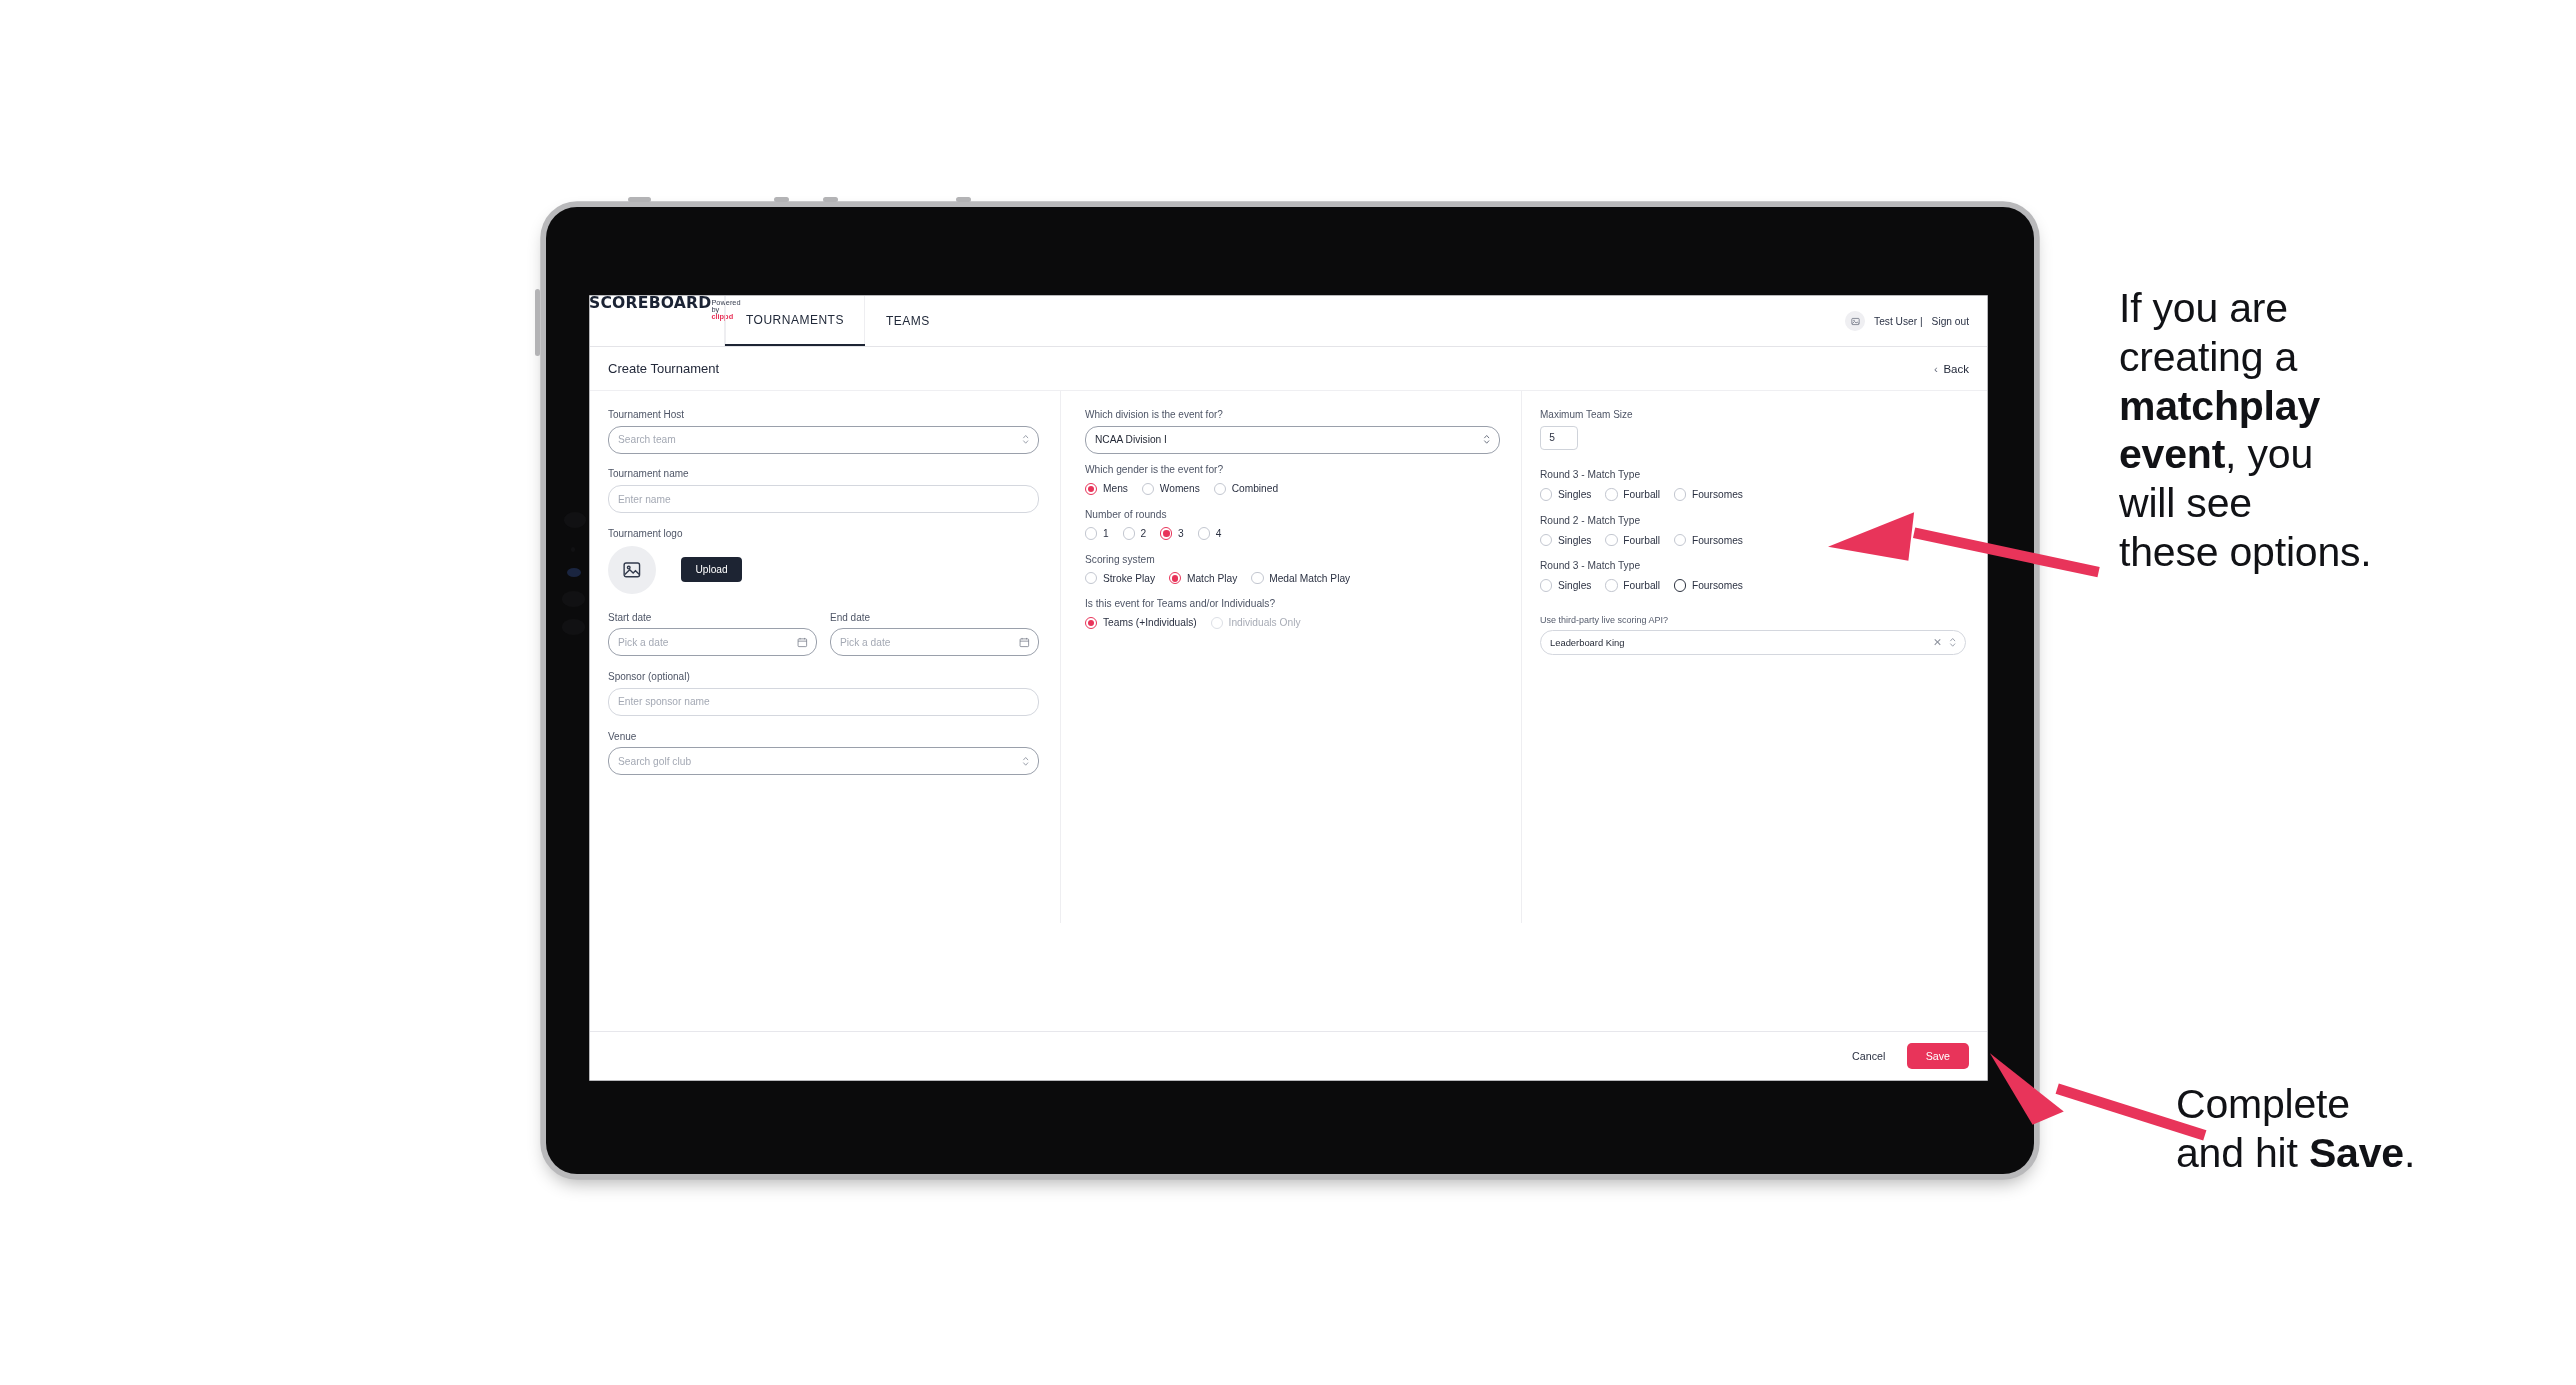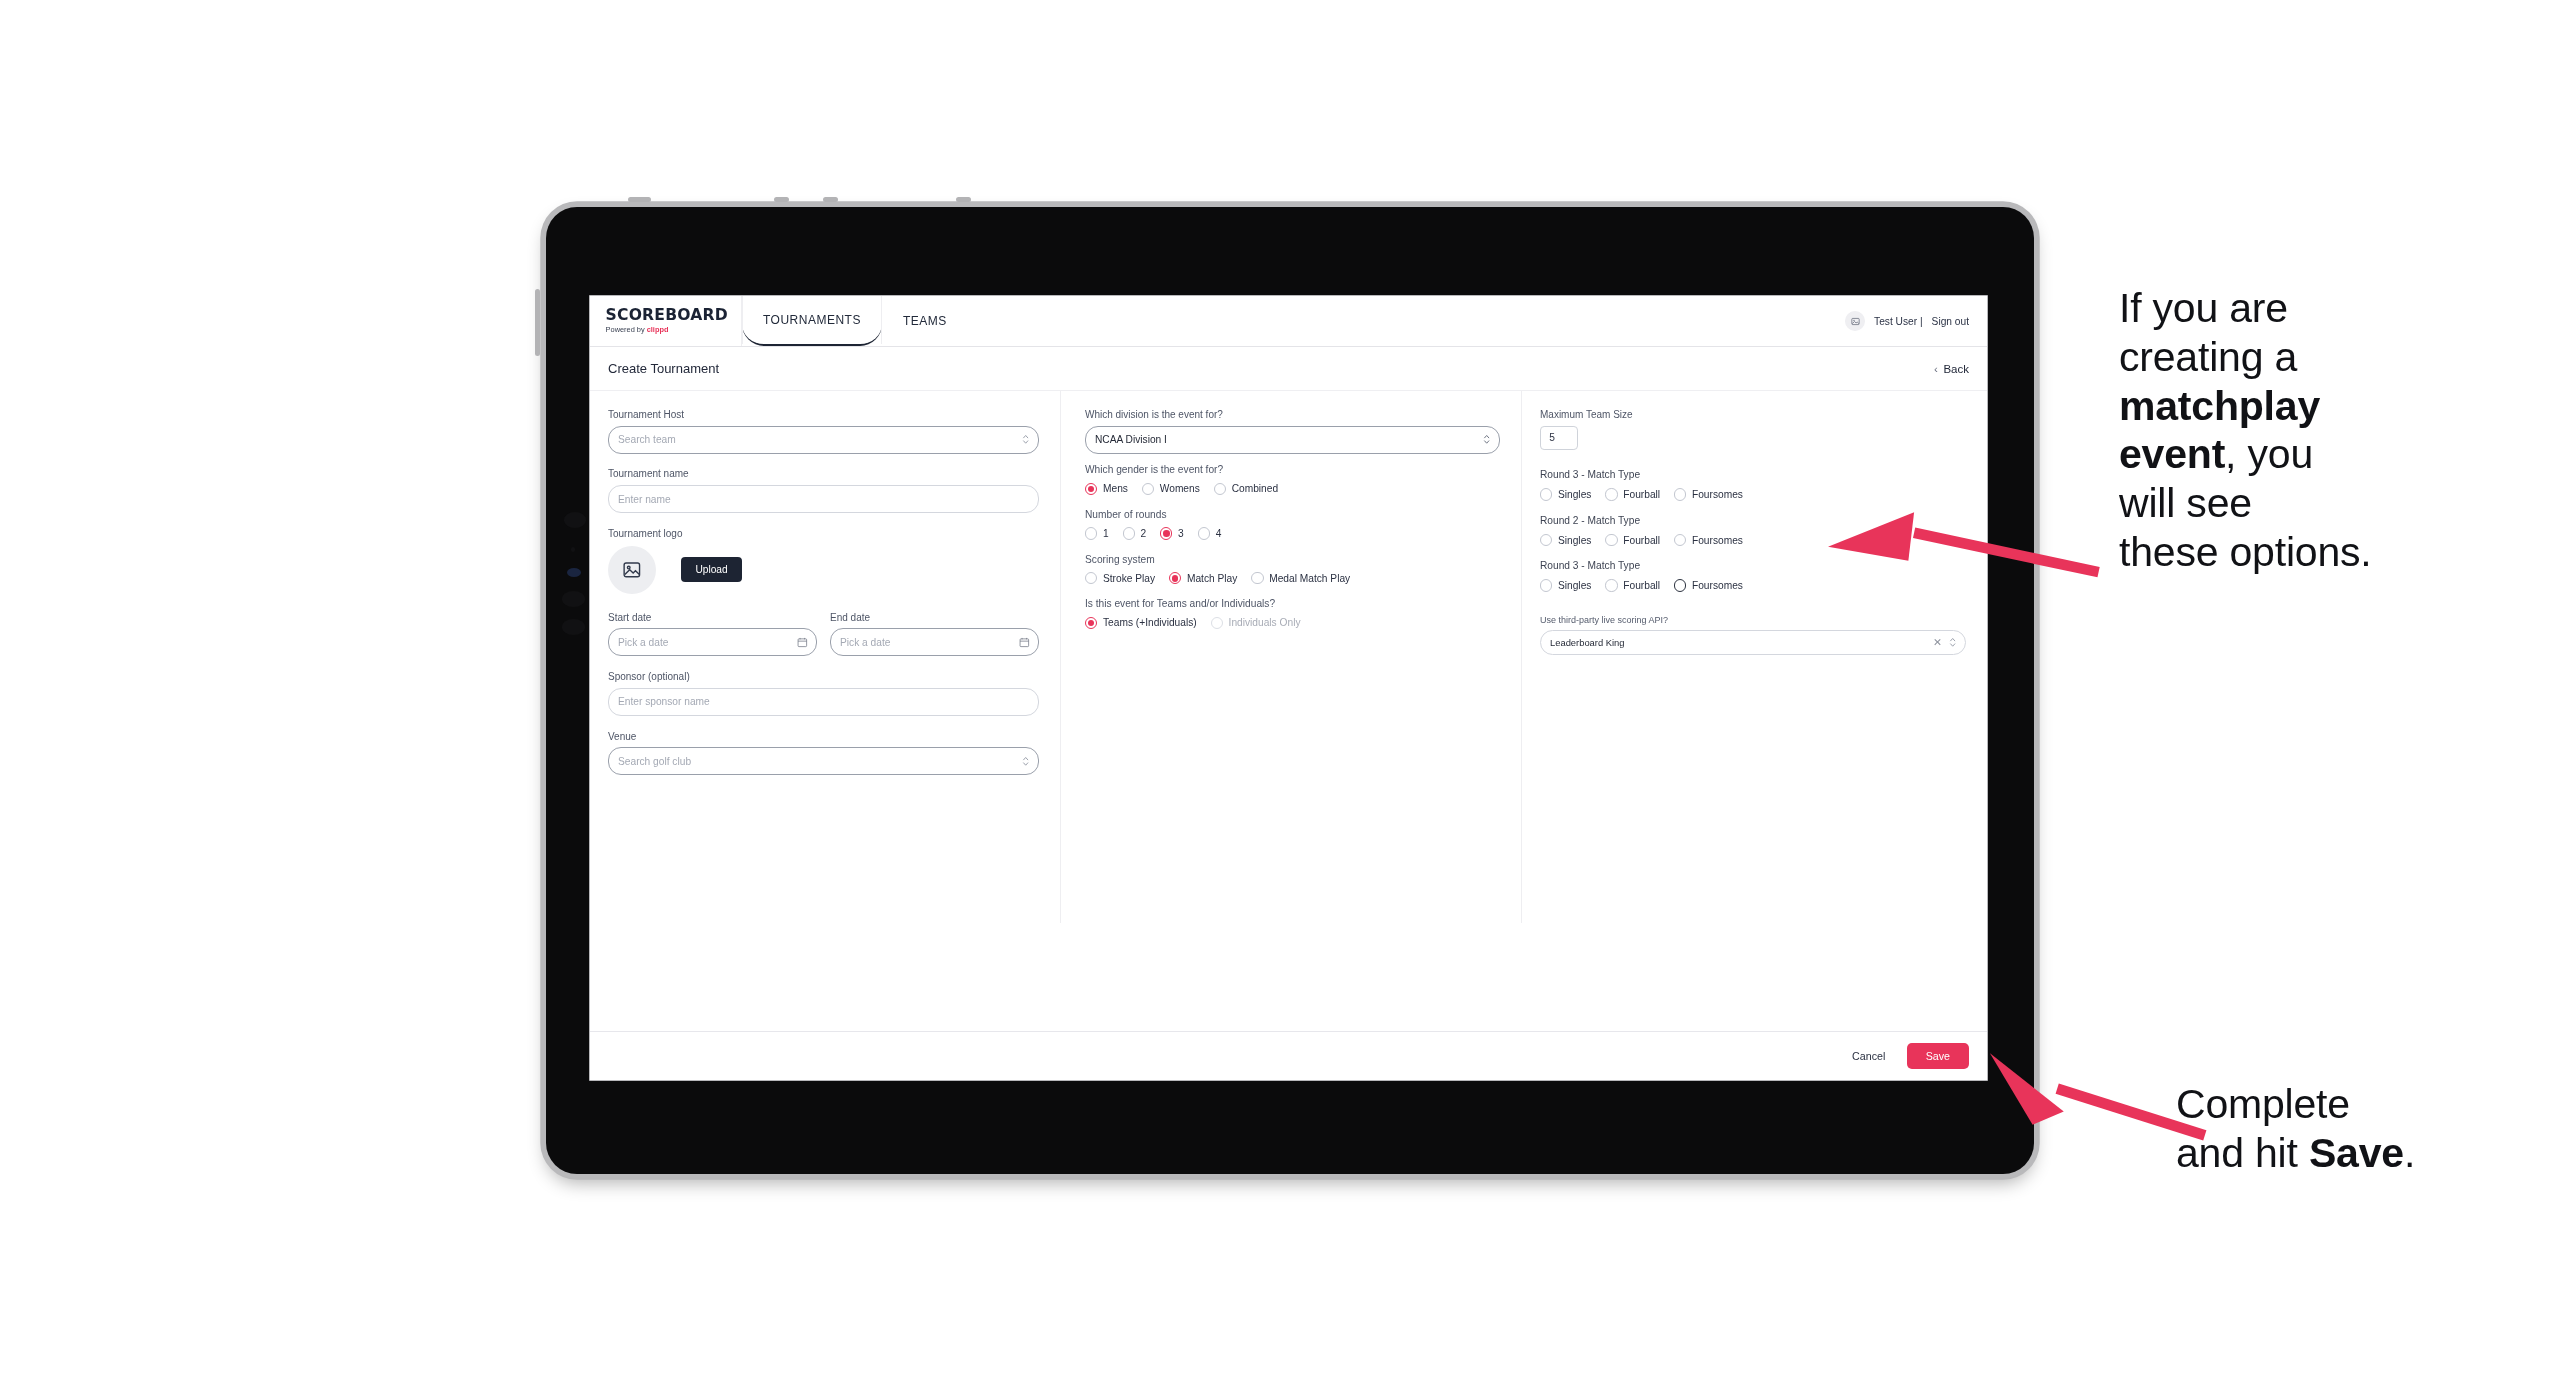--- a/index.html
+++ b/index.html
@@ -32,38 +32,38 @@
     box-shadow: 0 0 0 0.8px #e3e3e6;
   }
 
   
   #topnav {
     position: relative; height: 51px; width: 100%;
     background: #fff; border-bottom: 0.8px solid #e4e4e8;
     display: flex; align-items: stretch;
   }
   .brand {
-    width: 152px; display: flex; flex-direction: column;
+    width: 135px; display: flex; flex-direction: row;
     justify-content: center; padding-left: 15.6px;
     border-right: 0.8px solid #eeeef1;
   }
   .brand-name {
     font-family: "DejaVu Sans", sans-serif;
     font-weight: 700; font-size: 15.6px; letter-spacing: 0.2px;
     color: #1b2334; line-height: 1;
   }
   .brand-sub { font-size: 7.4px; color: #3a4152; margin-top: 2.5px; line-height: 1; }
   .brand-sub b { color: #e8345a; font-weight: 700; }
 
   .navtab {
     display: flex; align-items: center; padding: 0 21px;
     font-size: 12px; letter-spacing: 0.5px; color: #222a3a;
     position: relative; cursor: pointer;
   }
-  .navtab.active { border-bottom: 2.5px solid #1d2433; border-radius: 22px; }
+  .navtab.active { border-bottom: 2.5px solid #1d2433; }
   .navtab.active::after{
     content:""; position:absolute; left:0; right:0; top:0; bottom:0;
     border-left:0.8px solid #eeeef1; border-right:0.8px solid #eeeef1;
     pointer-events:none;
   }
   .nav-spacer { flex: 1; }
   .nav-user { display: flex; align-items: center; gap: 9px; padding-right: 18px; }
   .avatar {
     width: 19.7px; height: 19.7px; border-radius: 50%; background: #efeff2;
     display: flex; align-items: center; justify-content: center;

